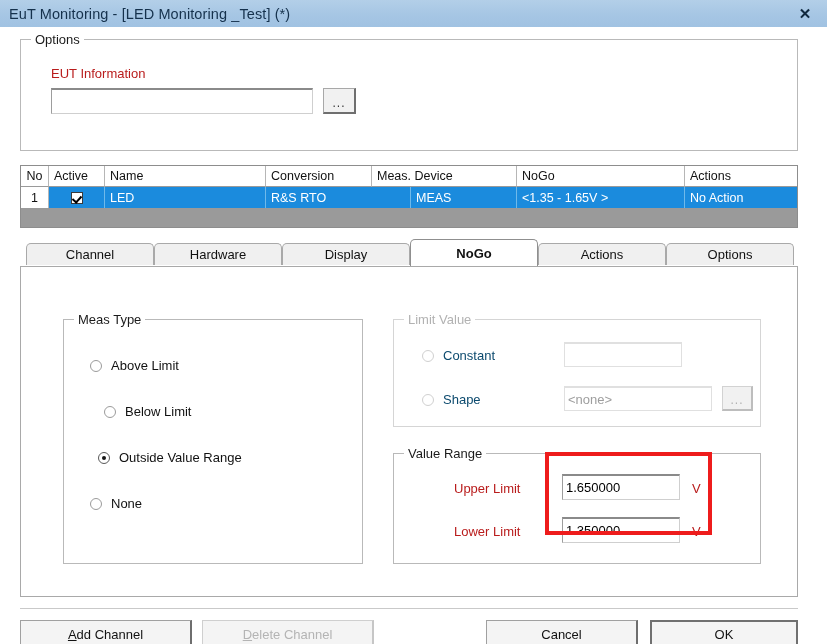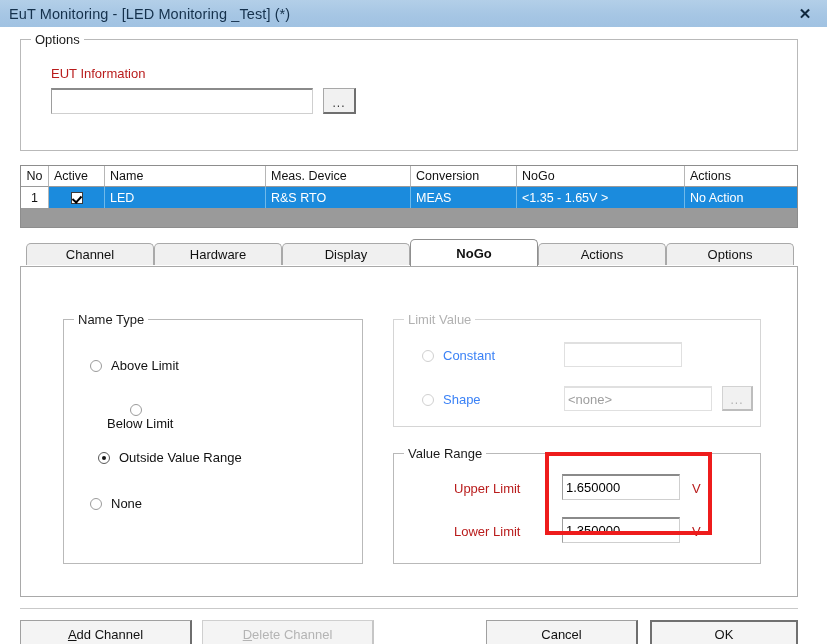--- a/index.html
+++ b/index.html
@@ -248,21 +248,21 @@
     border-radius: 50%;
     background: #161616;
   }
   .radio .rtext {
     margin-left: 9px;
     font-size: 13px;
     color: #111111;
     white-space: nowrap;
   }
   .radio.dim .dot { border-color: #d0d0d0; }
-  .radio.dim .rtext { color: #3b82f6; }
+  .radio.dim .rtext { color: #0c4a6e; }
 
   
   .btn {
     position: absolute;
     background: #f4f4f4;
     border: 1px solid #a0a0a0;
     border-right: 2px solid #6e6e6e;
     border-bottom: 2px solid #6e6e6e;
     box-sizing: border-box;
     display: flex;
@@ -309,22 +309,22 @@
       <div class="label" style="left:30px; top:26px;">EUT Information</div>
       <div class="textbox" style="left:30px; top:48px; width:262px; height:26px;" placeholder=""></div>
       <div class="dots-btn" style="left:302px; top:48px; width:33px; height:26px;">...</div>
     </div>
 
     <div class="table" style="left:12px; top:138px; width:778px; height:63px;">
       <div class="thead">
         <div class="th numcell" style="width:28px;">No</div>
         <div class="th" style="width:56px;">Active</div>
         <div class="th" style="width:161px;">Name</div>
+        <div class="th" style="width:106px;">Conversion</div>
         <div class="th" style="width:145px;">Meas. Device</div>
-        <div class="th" style="width:106px;">Conversion</div>
         <div class="th" style="width:168px;">NoGo</div>
         <div class="th" style="width:112px; border-right:none;">Actions</div>
       </div>
       <div class="trow selected">
         <div class="td numcell" style="width:28px;">1</div>
         <div class="td check" style="width:56px;">
           <span class="cbox"></span>
         </div>
         <div class="td" style="width:161px;">LED</div>
         <div class="td" style="width:145px;">R&amp;S RTO</div>
@@ -340,26 +340,26 @@
       <div class="tab" style="left:134px; width:128px;">Hardware</div>
       <div class="tab" style="left:262px; width:128px;">Display</div>
       <div class="tab active" style="left:390px; width:128px;">NoGo</div>
       <div class="tab" style="left:518px; width:128px;">Actions</div>
       <div class="tab" style="left:646px; width:128px;">Options</div>
     </div>
 
     <div class="tabpanel" style="left:12px; top:239px; width:778px; height:331px;">
 
       <div class="group" style="left:42px; top:52px; width:300px; height:245px;">
-        <div class="group-title">Name Type</div>
+        <div class="group-title">Meas Type</div>
         <div class="radio" style="left:26px; top:38px;">
           <span class="dot"></span>
           <span class="rtext">Above Limit</span>
         </div>
-        <div class="radio" style="left:34px; top:84px;flex-direction:column;">
+        <div class="radio" style="left:40px; top:84px;">
           <span class="dot"></span>
           <span class="rtext">Below Limit</span>
         </div>
         <div class="radio checked" style="left:34px; top:130px;">
           <span class="dot"></span>
           <span class="rtext">Outside Value Range</span>
         </div>
         <div class="radio" style="left:26px; top:176px;">
           <span class="dot"></span>
           <span class="rtext">None</span>

